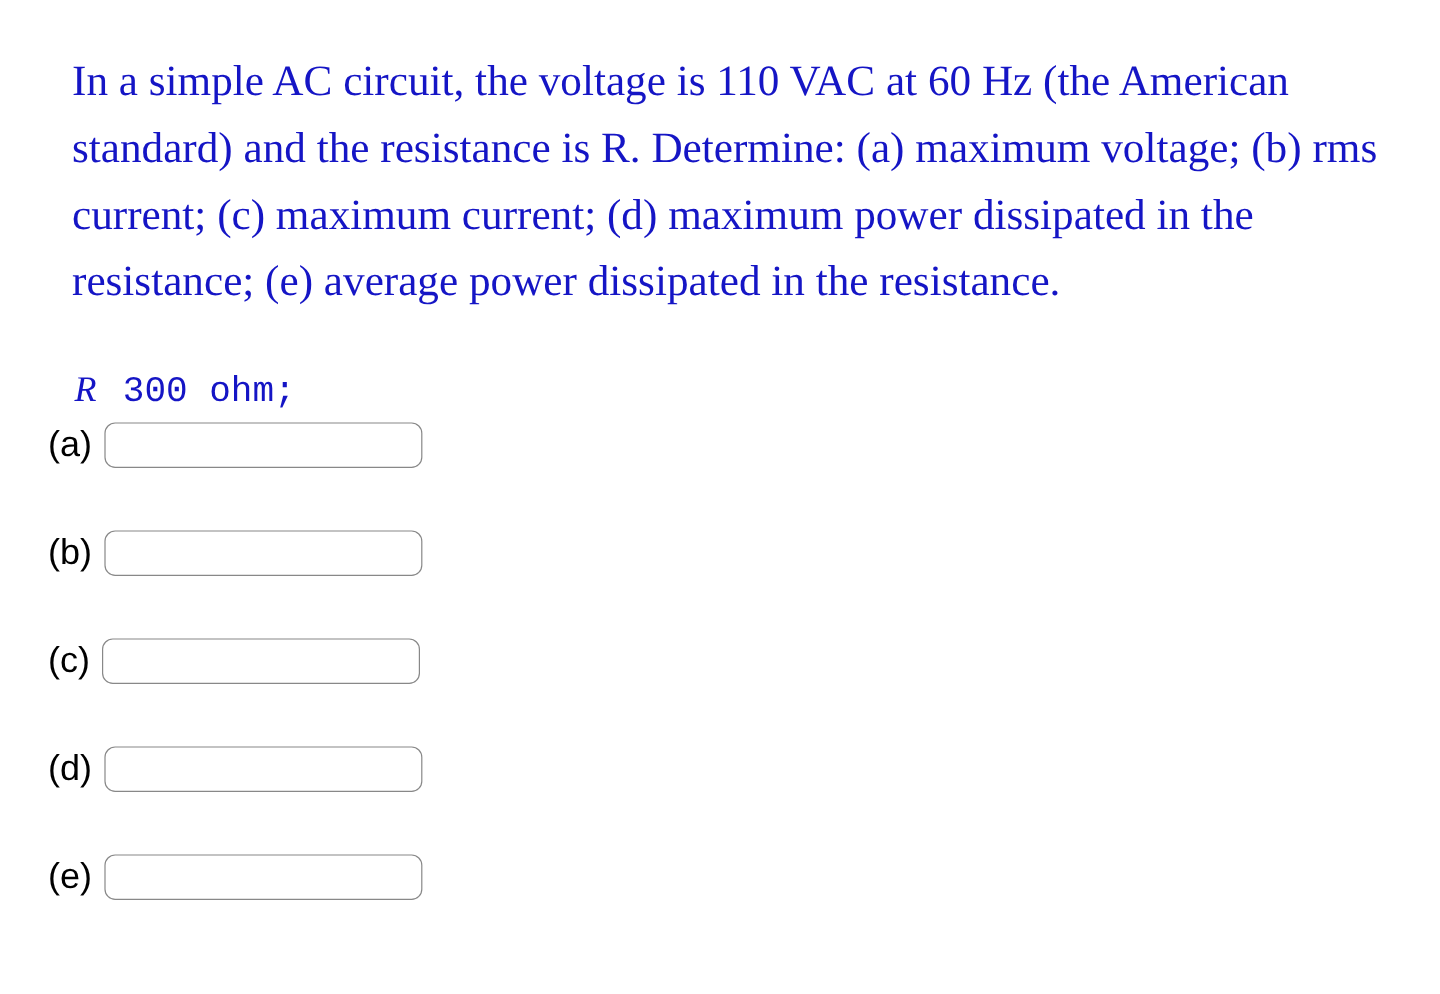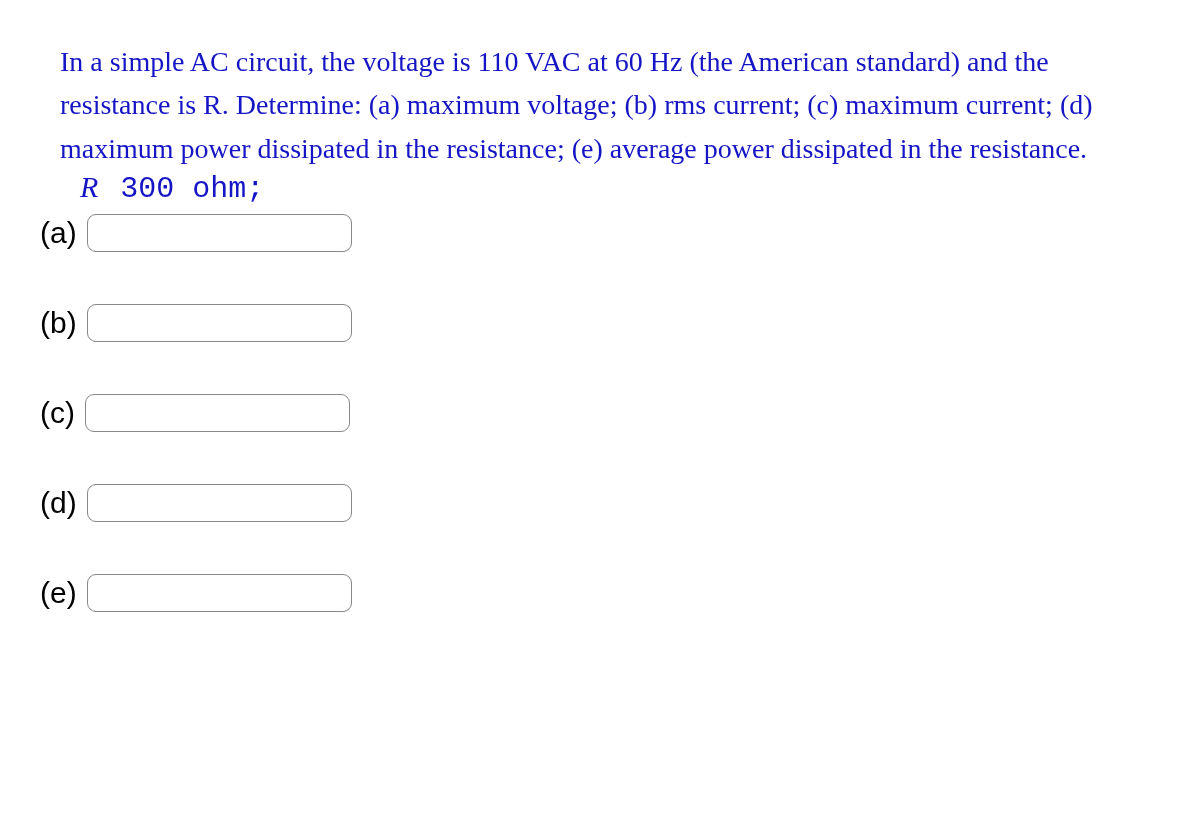--- a/index.html
+++ b/index.html
@@ -9,29 +9,30 @@
     }
     body {
       width: 1200px;
       height: 828px;
       background: #ffffff;
       font-family: Georgia, 'Times New Roman', serif;
       padding: 40px 40px 40px 40px;
     }
     .question-text {
       color: #1515c5;
-      font-size: 28px;
+      font-size: 36px;
       line-height: 1.55;
       margin-left: 20px;
+      margin-bottom: 45px;
       font-family: Georgia, 'Times New Roman', serif;
     }
     .resistance-line {
       color: #1515c5;
       font-size: 30px;
-      margin-left: 40px;
+      margin-left: 22px;
       margin-bottom: 8px;
       font-family: 'Courier New', Courier, monospace;
     }
     .resistance-line .r-italic {
       font-style: italic;
       font-family: Georgia, serif;
       margin-right: 4px;
     }
     .answer-row {
       display: flex;

